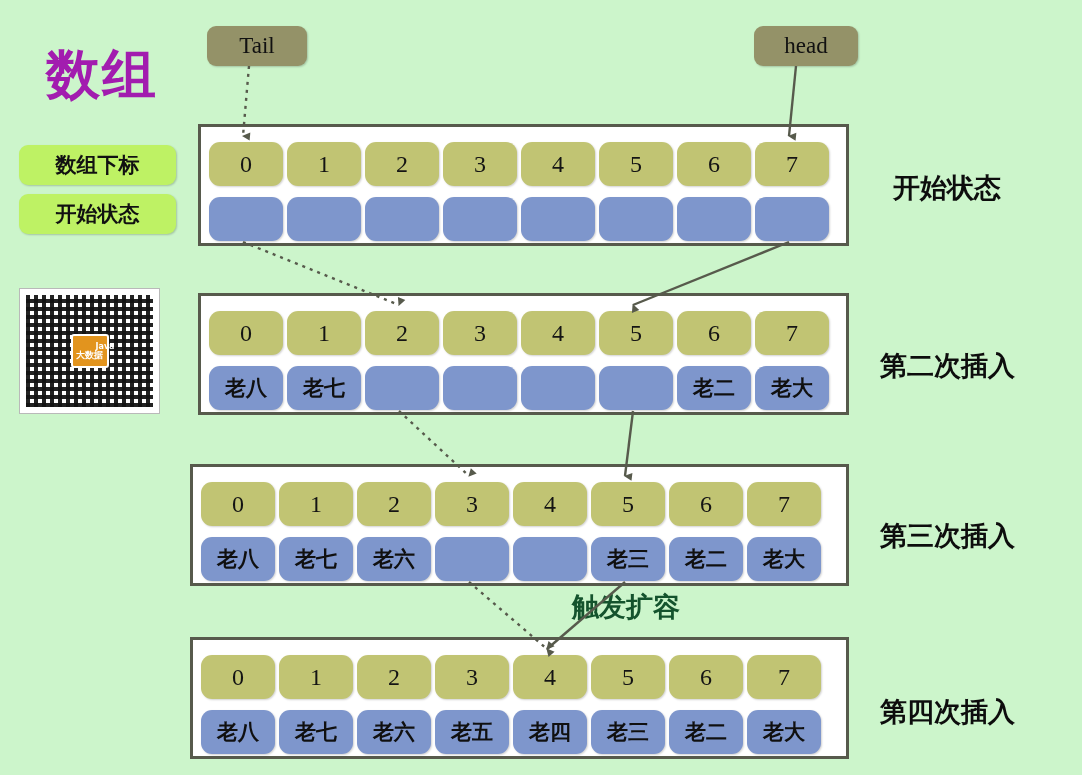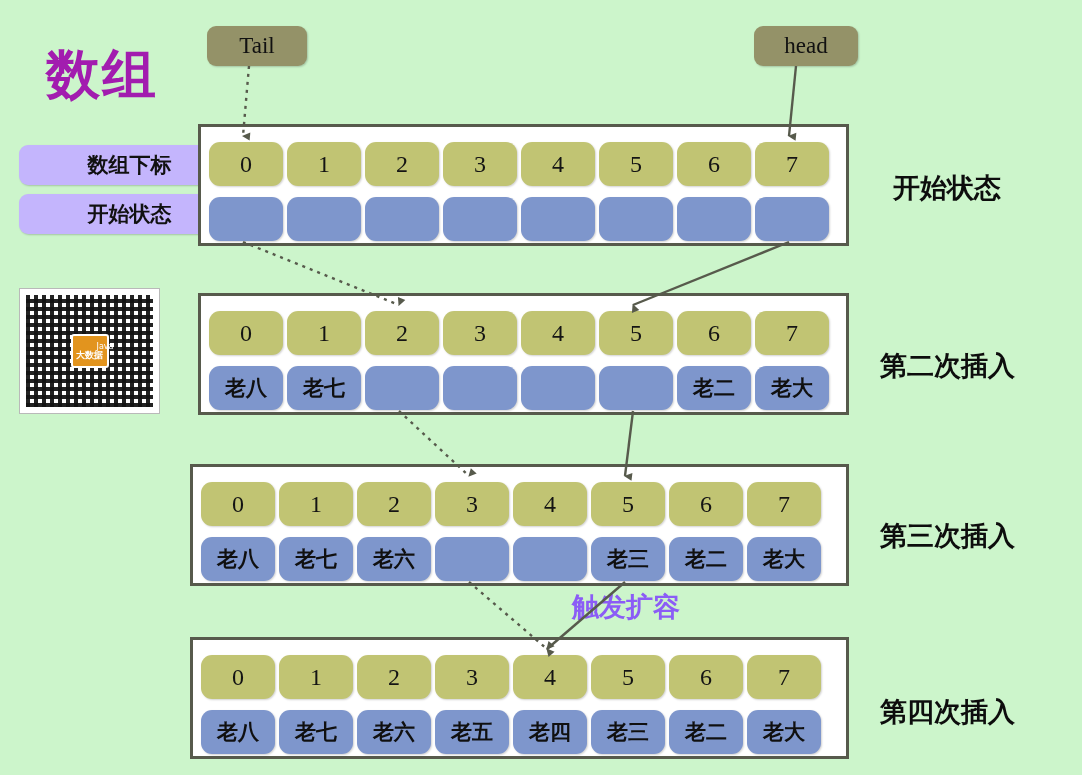--- a/index.html
+++ b/index.html
@@ -33,31 +33,30 @@
     line-height: 1;
     font-family: "DejaVu Sans", "Liberation Sans", sans-serif;
   }
 
   
   .legend-box {
     position: absolute;
     left: 19px;
     width: 157px;
     height: 40px;
-    background: #c4b5fd;
+    background: #bef264;
     border-radius: 9px;
     display: flex;
     align-items: center;
     justify-content: center;
     font-size: 21px;
     font-weight: 700;
     color: #111;
     font-family: Liberation Mono, monospace;
     box-shadow: 1px 1px 2px rgba(0,0,0,0.20);
-    padding-left: 32px;
   }
   .legend-index  { top: 145px; }
   .legend-element{ top: 194px; }
 
   
   .qr-wrap {
     position: absolute;
     left: 19px;
     top: 288px;
     width: 141px;
@@ -85,21 +84,21 @@
     width: 34px; height: 30px;
     background: #e08b0c;
     border: 2px solid #fff;
     border-radius: 3px;
     display: flex;
     flex-direction: column;
     align-items: center;
     justify-content: center;
     line-height: 1;
   }
-  .qr-logo .l1 { font-size: 8px; color:#fff; font-weight:400; font-family:"DejaVu Sans",sans-serif;padding-left:31px;}
+  .qr-logo .l1 { font-size: 8px; color:#fff; font-weight:700; font-family:"DejaVu Sans",sans-serif;padding-left:31px;}
   .qr-logo .l2 { font-size: 9px; color:#fff; font-weight:700; font-family:"DejaVu Sans",sans-serif;}
 
   
   .pointer-pill {
     position: absolute;
     background: #949268;
     border-radius: 9px;
     height: 40px;
     display: flex;
     align-items: center;
@@ -158,21 +157,21 @@
     white-space: nowrap;
   }
 
   
   .expand-note {
     position: absolute;
     left: 572px;
     top: 589px;
     font-size: 27px;
     font-weight: 700;
-    color: #8b5cf6;
+    color: #14532d;
     font-family: "DejaVu Sans", "Liberation Sans", sans-serif;
     white-space: nowrap;
   }
 
   
   .watermark {
     position: absolute;
     left: 790px;
     top: 738px;
     font-size: 20px;

